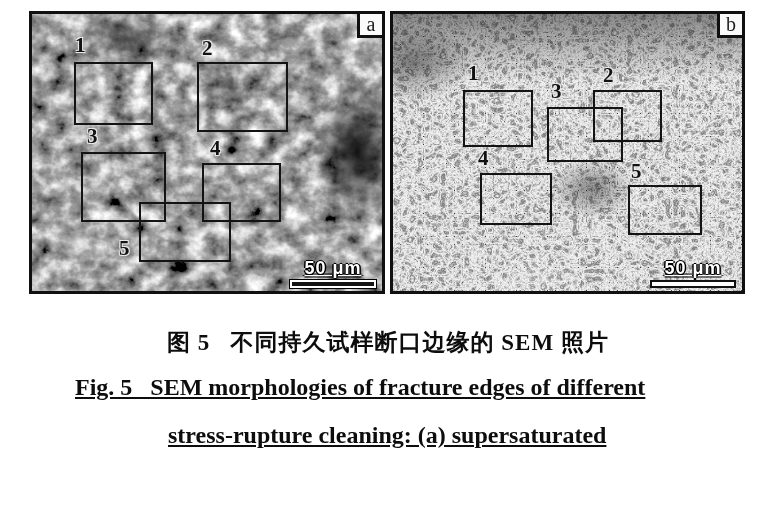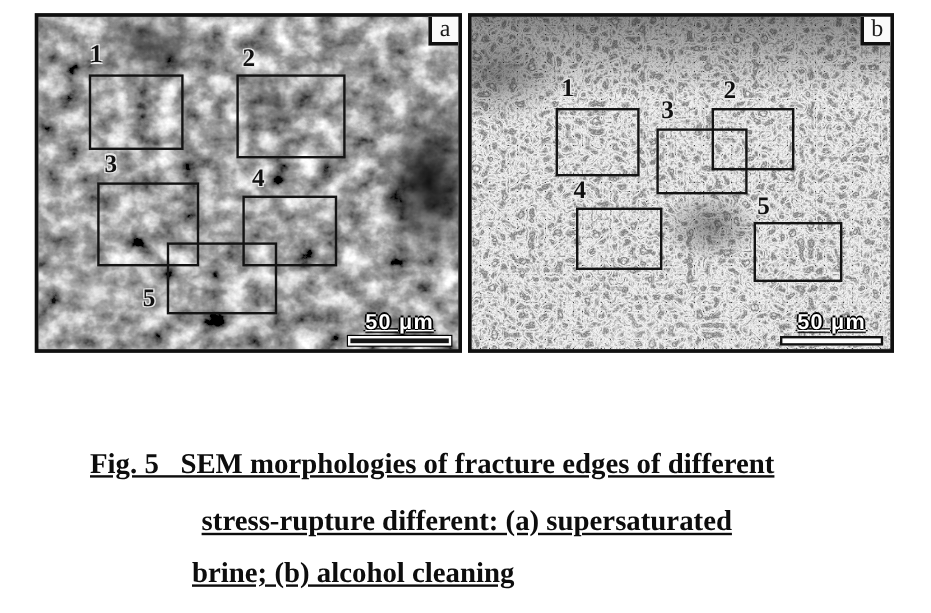--- a/index.html
+++ b/index.html
@@ -147,17 +147,17 @@
     <div class="rnum" style="left:238px;top:147px">5</div>
 
     <div class="pletter">b</div>
 
     <div class="scale">
       <span class="slabel">50 μm</span>
       <div class="sbar sbar-b"></div>
     </div>
   </div>
 
+  <div class="cap cap-zh">图 5   不同持久试样断口边缘的 SEM 照片</div>
   <div class="cap cap-en cap-en1">Fig. 5   SEM morphologies of fracture edges of different</div>
-  <div class="cap cap-en cap-en2">stress-rupture different: (a) supersaturated</div>
-  <div class="cap cap-en cap-en3">brine; (b) alcohol cleaning</div>
+  <div class="cap cap-en cap-en2">stress-rupture cleaning: (a) supersaturated</div>
 
 </div>
 
 </body></html>

